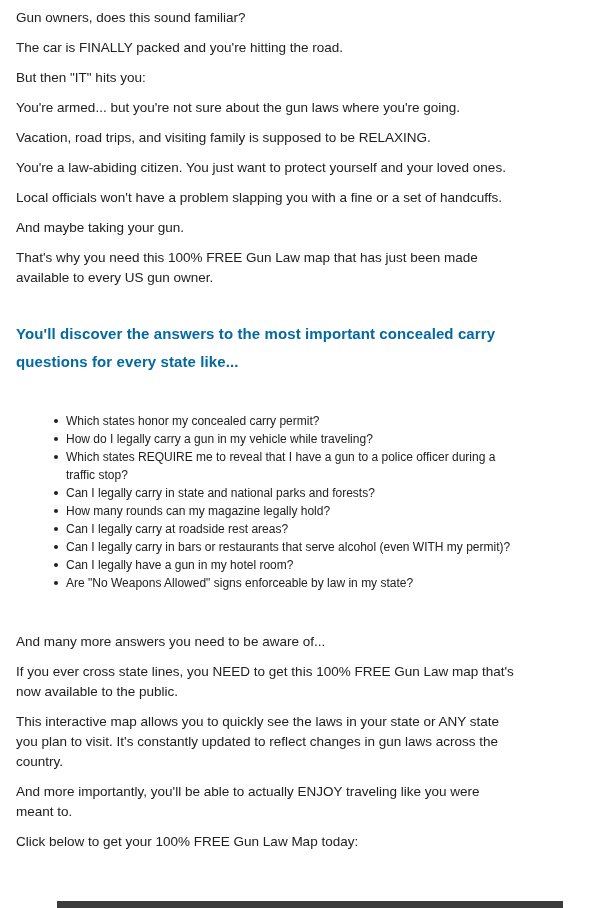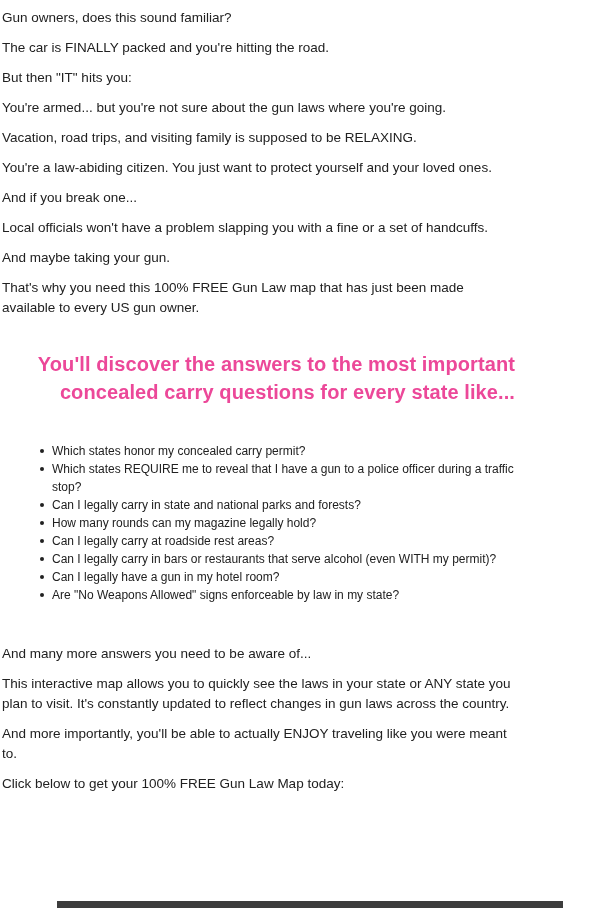--- a/index.html
+++ b/index.html
@@ -7,37 +7,36 @@
   body {
     width: 615px;
     height: 908px;
     background: #ffffff;
     font-family: "Liberation Sans", sans-serif;
     color: #212121;
     overflow: hidden;
     position: relative;
   }
   .page {
-    padding: 8px 10px 0 2px;
+    padding: 8px 10px 0 16px;
     width: 525px;
   }
   p.body-text {
     margin: 0 0 10px 0;
     font-size: 13.5px;
     line-height: 20px;
     color: #212121;
   }
   h2.section-heading {
     margin: 32px 0 0 0;
-    font-size: 20px;
+    font-size: 15px;
     line-height: 28px;
     font-weight: 700;
-    color: #ec4899;
+    color: #0369a1;
     letter-spacing: 0.1px;
-    text-align: right;
   }
   ul.question-list {
     margin: 36px 0 0 0;
     padding: 0 0 0 50px;
     list-style: none;
   }
   ul.question-list li {
     font-size: 12px;
     line-height: 18px;
     color: #212121;
@@ -68,40 +67,41 @@
 <body>
 
 <div class="page">
 
   <p class="body-text">Gun owners, does this sound familiar?</p>
   <p class="body-text">The car is FINALLY packed and you're hitting the road.</p>
   <p class="body-text">But then "IT" hits you:</p>
   <p class="body-text">You're armed... but you're not sure about the gun laws where you're going.</p>
   <p class="body-text">Vacation, road trips, and visiting family is supposed to be RELAXING.</p>
   <p class="body-text">You're a law-abiding citizen. You just want to protect yourself and your loved ones.</p>
-  <p class="body-text">And if you break one...</p>
   <p class="body-text">Local officials won't have a problem slapping you with a fine or a set of handcuffs.</p>
   <p class="body-text">And maybe taking your gun.</p>
   <p class="body-text">That's why you need this 100% FREE Gun Law map that has just been made available to every US gun owner.</p>
 
   <h2 class="section-heading">You'll discover the answers to the most important concealed carry questions for every state like...</h2>
 
   <ul class="question-list">
     <li>Which states honor my concealed carry permit?</li>
+    <li>How do I legally carry a gun in my vehicle while traveling?</li>
     <li>Which states REQUIRE me to reveal that I have a gun to a police officer during a traffic stop?</li>
     <li>Can I legally carry in state and national parks and forests?</li>
     <li>How many rounds can my magazine legally hold?</li>
     <li>Can I legally carry at roadside rest areas?</li>
     <li>Can I legally carry in bars or restaurants that serve alcohol (even WITH my permit)?</li>
     <li>Can I legally have a gun in my hotel room?</li>
     <li>Are "No Weapons Allowed" signs enforceable by law in my state?</li>
   </ul>
 
   <div class="outro">
     <p class="body-text">And many more answers you need to be aware of...</p>
+    <p class="body-text">If you ever cross state lines, you NEED to get this 100% FREE Gun Law map that's now available to the public.</p>
     <p class="body-text">This interactive map allows you to quickly see the laws in your state or ANY state you plan to visit. It's constantly updated to reflect changes in gun laws across the country.</p>
     <p class="body-text">And more importantly, you'll be able to actually ENJOY traveling like you were meant to.</p>
     <p class="body-text">Click below to get your 100% FREE Gun Law Map today:</p>
   </div>
 
 </div>
 
 <div class="media-edge"></div>
 
 </body></html>

